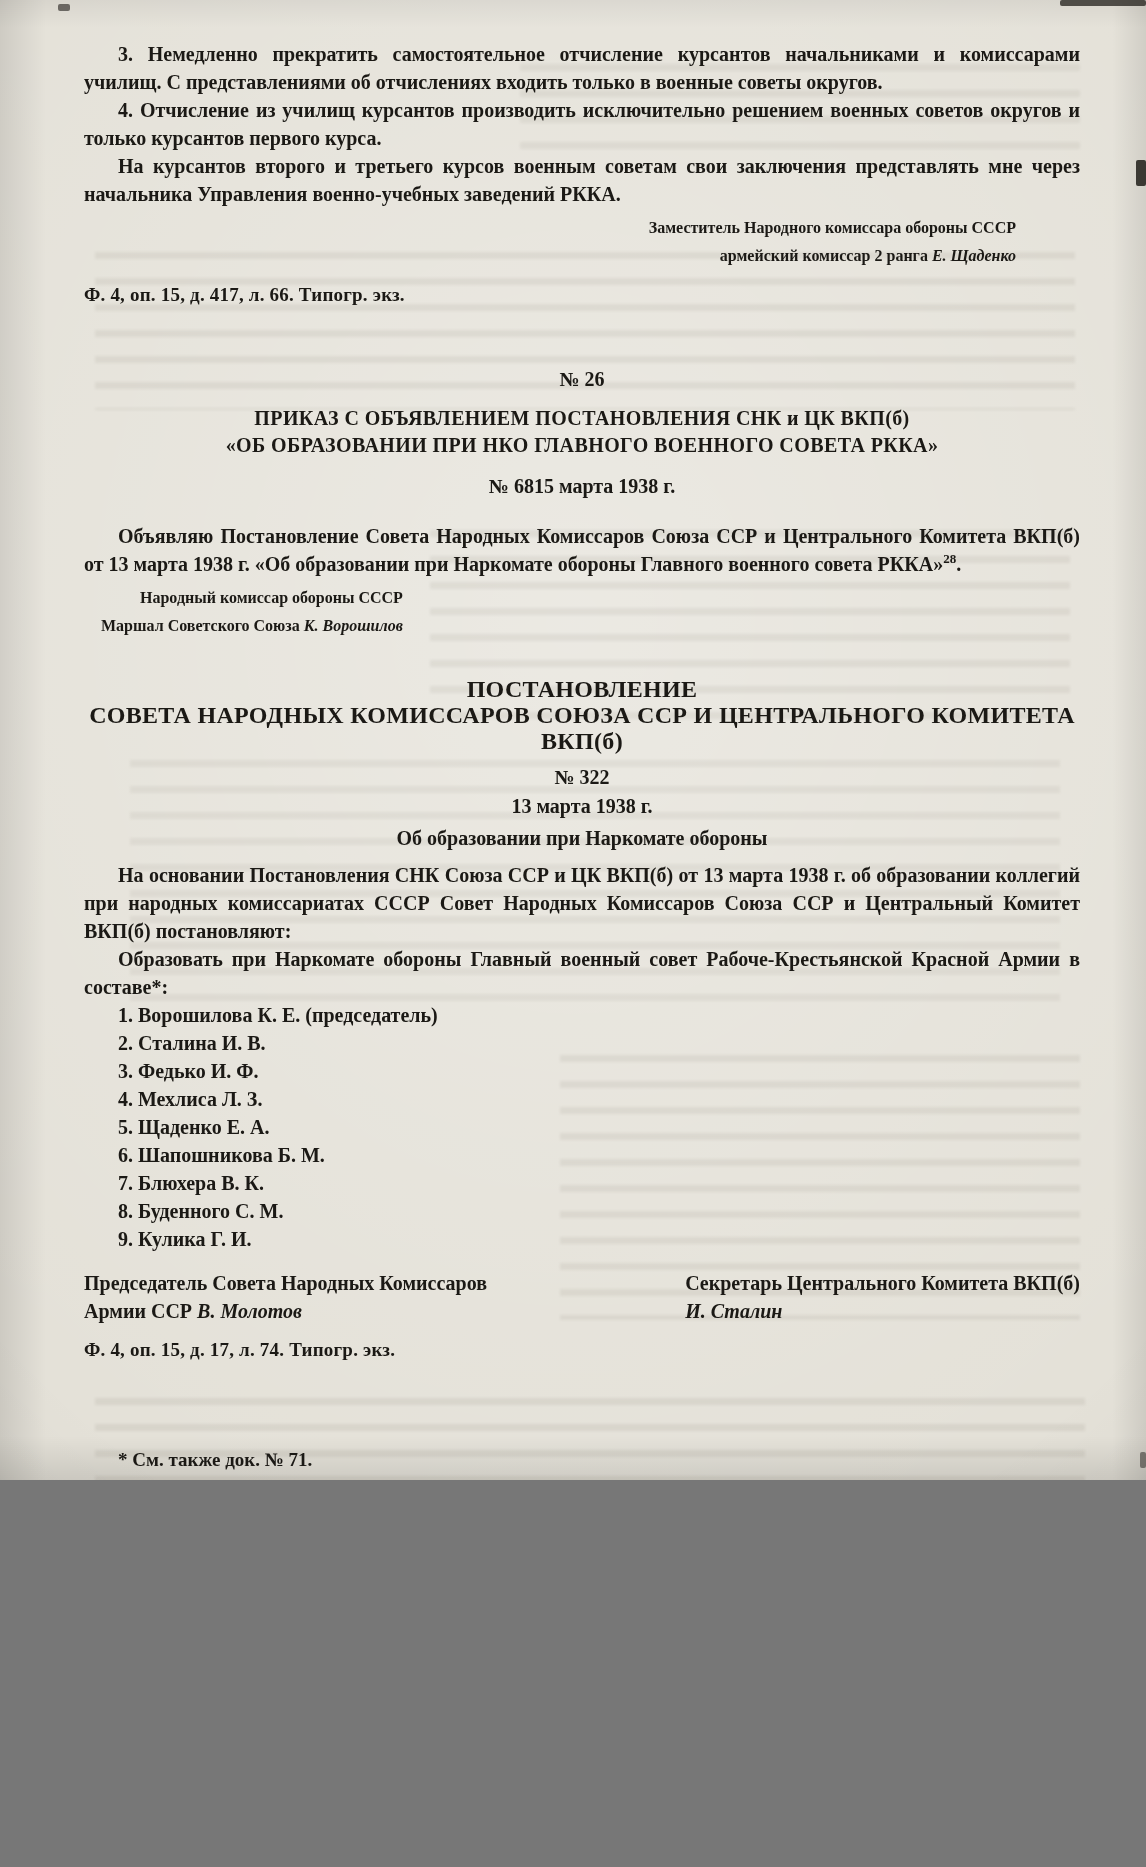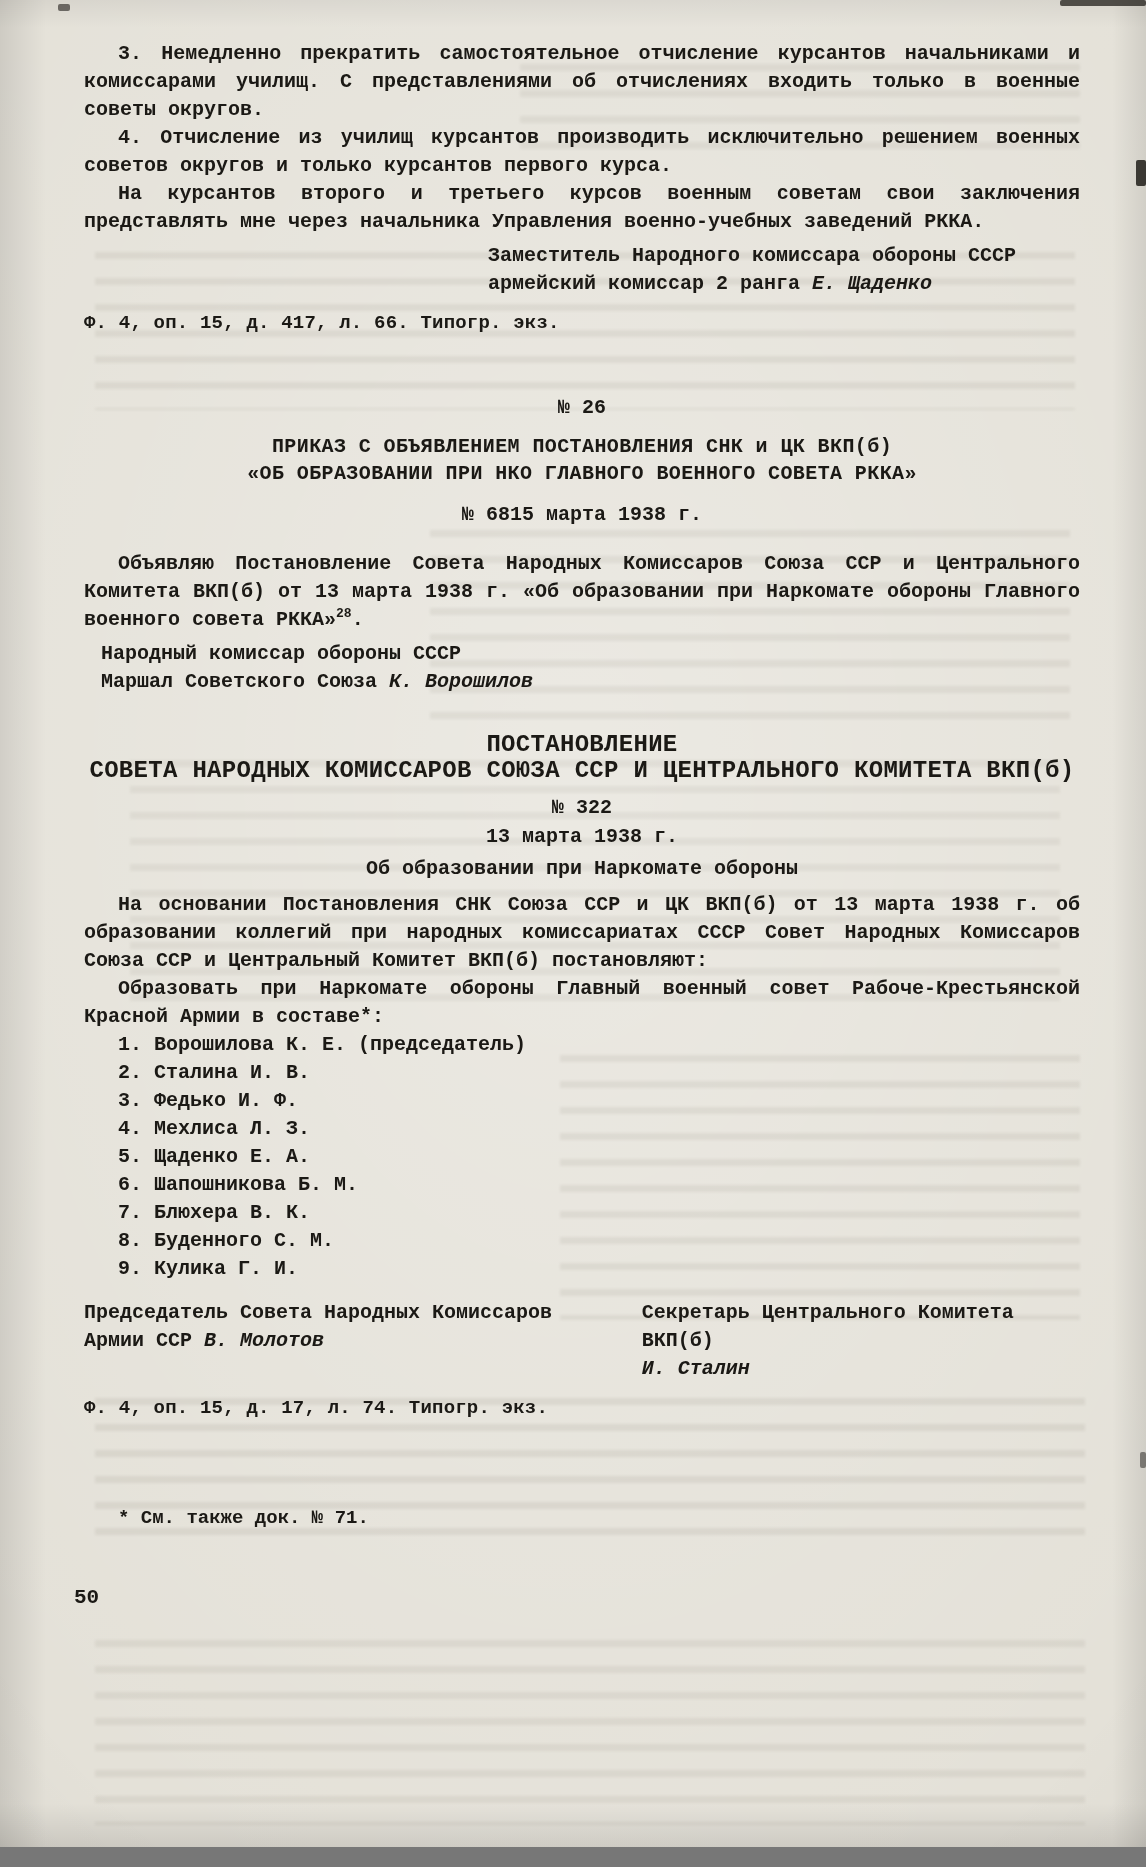--- a/index.html
+++ b/index.html
@@ -1,39 +1,39 @@
 <!DOCTYPE html>
 <html><head>
 <meta charset="utf-8">
 <style>
   html,body{margin:0;padding:0;background:#777;}
   .page{
     position:relative;
-    width:1146px;height:1847px;
+    width:1146px;height:1480px;
     margin:0 auto;
     overflow:hidden;
     color:#1b1915;
-    font-family:Liberation Mono, monospace;
+    font-family:Liberation Serif, serif;
     background-color:#e4e1d8;
     background-image:
       radial-gradient(130% 120% at 50% 42%, rgba(255,255,255,0.28) 0%, rgba(0,0,0,0) 55%, rgba(0,0,0,0.13) 100%),
       linear-gradient(90deg, rgba(0,0,0,0.10), rgba(0,0,0,0) 46px),
       linear-gradient(270deg, rgba(0,0,0,0.09), rgba(0,0,0,0) 34px),
       linear-gradient(0deg, rgba(0,0,0,0.10), rgba(0,0,0,0) 44px),
       linear-gradient(180deg, rgba(0,0,0,0.06), rgba(0,0,0,0) 28px);
   }
   .content{position:absolute;left:84px;right:66px;top:40px;}
   .body{font-size:20px;line-height:28px;font-weight:700;text-align:justify;margin:0;}
   .ind{text-indent:34px;}
   .center{text-align:center;}
   .arch{font-size:19px;font-weight:700;margin:14px 0 0 0;letter-spacing:.2px;}
   .doc-num{margin-top:62px;font-size:20px;font-weight:700;}
   .title{margin-top:14px;font-size:20px;line-height:27px;font-weight:700;letter-spacing:.4px;}
   .numdate{display:flex;justify-content:center;margin-top:16px;font-size:20px;font-weight:700;}
-  .sig-block{width:fit-content;margin-left:auto;text-align:left;font-size:20px;line-height:28px;font-weight:700;}
+  .sig-block{width:fit-content;margin-left:auto;text-align:right;font-size:16px;line-height:28px;font-weight:700;}
   .sig1{margin-top:6px;margin-right:64px;}
   .sig2{margin-top:6px;margin-right:172px;margin-left:17px;}
   .it{font-style:italic;}
   .decree-head{margin-top:36px;font-size:24px;line-height:26px;font-weight:700;letter-spacing:.3px;}
   .decree-num{margin-top:12px;font-size:20px;font-weight:700;}
   .decree-date{margin-top:6px;font-size:20px;font-weight:700;}
   .subject{margin-top:8px;font-size:20px;line-height:25px;font-weight:700;}
   .p-top{margin-top:10px;}
   .members{margin:0;padding:0 0 0 34px;list-style:none;font-size:20px;line-height:28px;font-weight:700;}
   .sigrow{display:flex;justify-content:space-between;margin-top:16px;font-size:20px;line-height:28px;font-weight:700;}

